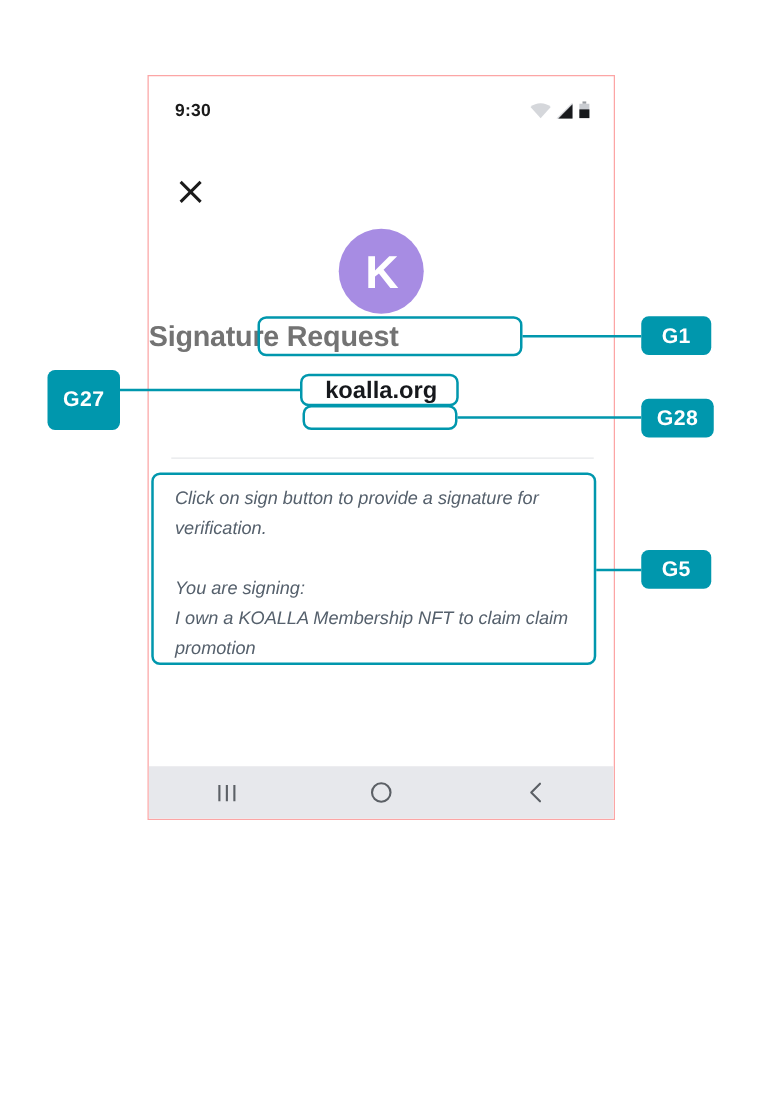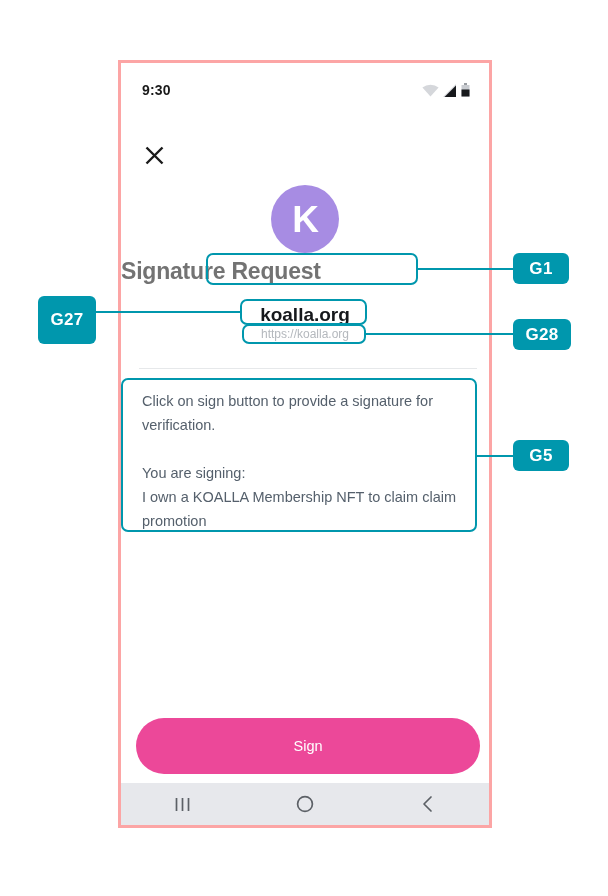--- a/index.html
+++ b/index.html
@@ -14,23 +14,23 @@
     font-family: "Liberation Sans", sans-serif;
     overflow: hidden;
   }
 
   
   #phone-frame {
     position: absolute;
     left: 118px;
     top: 60px;
     width: 374px;
-    height: 768px;
+    height: 596px;
     background: #ffffff;
-    border: 3px solid #fca5a5;
+    border: 1px solid #fca5a5;
     box-sizing: border-box;
     overflow: hidden;
   }
 
   
   #status-bar {
     position: absolute;
     left: 0; top: 0;
     width: 100%;
     height: 48px;
@@ -141,20 +141,21 @@
   #message-body {
     position: absolute;
     left: 11px;
     top: 320px;
     width: 352px;
     box-sizing: border-box;
     padding: 6px 10px;
     font-size: 14.5px;
     line-height: 24px;
     color: #55606c;
+    font-style: italic;
   }
   .msg-para { margin: 0; }
   .msg-gap { height: 24px; }
 
   
   #sign-button {
     position: absolute;
     left: 15px;
     top: 655px;
     width: 344px;
@@ -262,21 +263,20 @@
     </span>
   </div>
 
   <div id="avatar">
     <span id="avatar-letter">K</span>
   </div>
 
   <div id="title">Signature Request</div>
 
   <div id="domain-name">koalla.org</div>
-  <div id="domain-url">https://koalla.org</div>
 
   <div id="divider"></div>
 
   <div id="message-body">
     <p class="msg-para">Click on sign button to provide a signature for verification.</p>
     <div class="msg-gap"></div>
     <p class="msg-para">You are signing:</p>
     <p class="msg-para">I own a KOALLA Membership NFT to claim claim promotion</p>
   </div>
 

